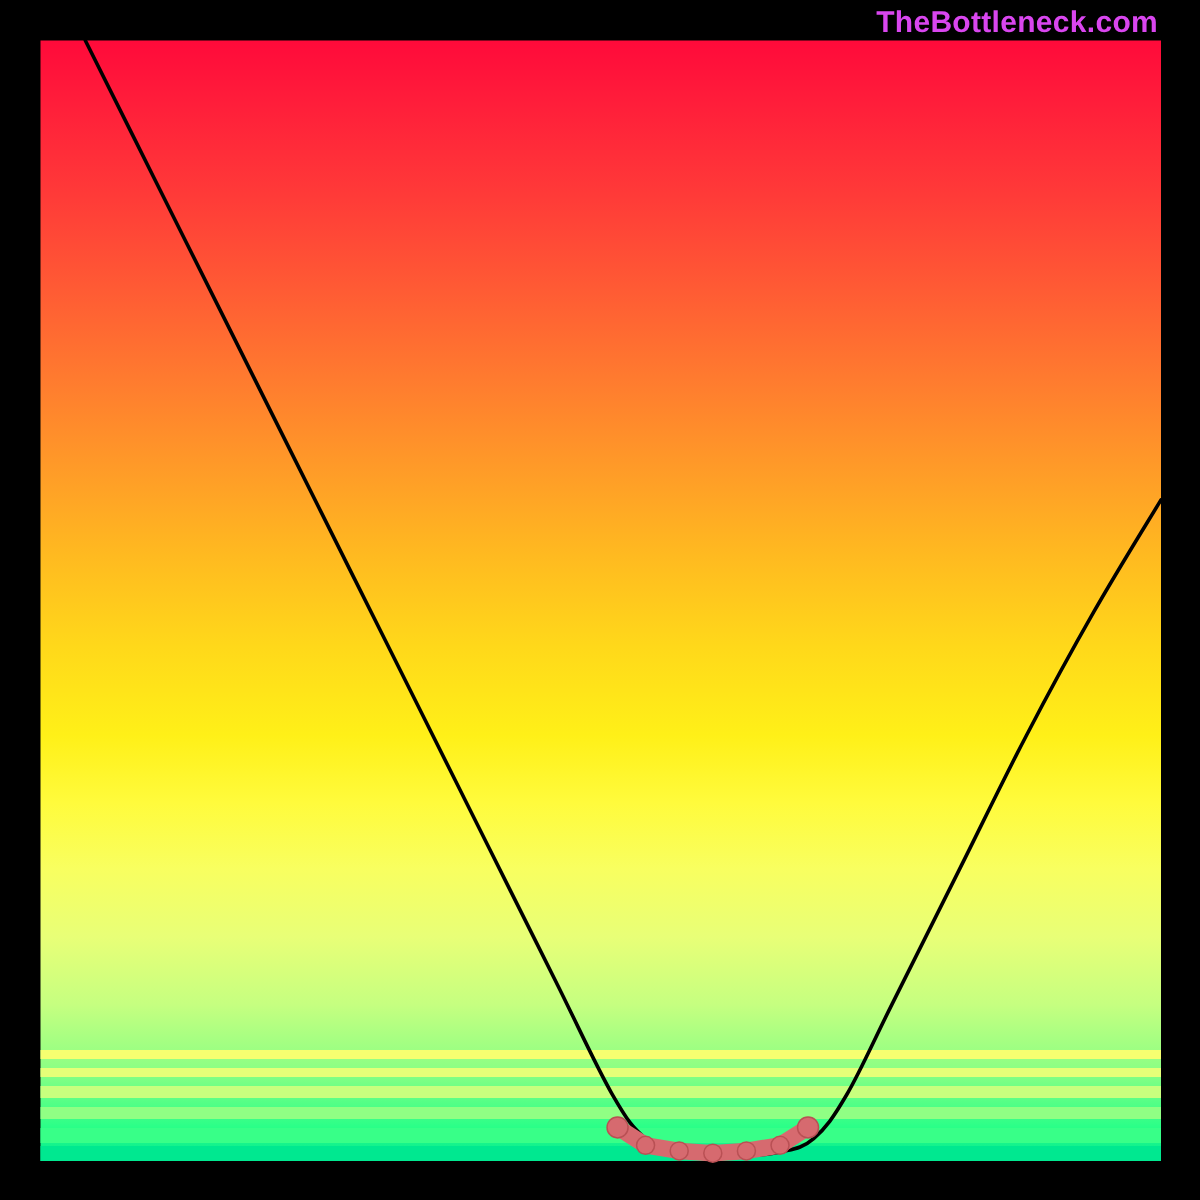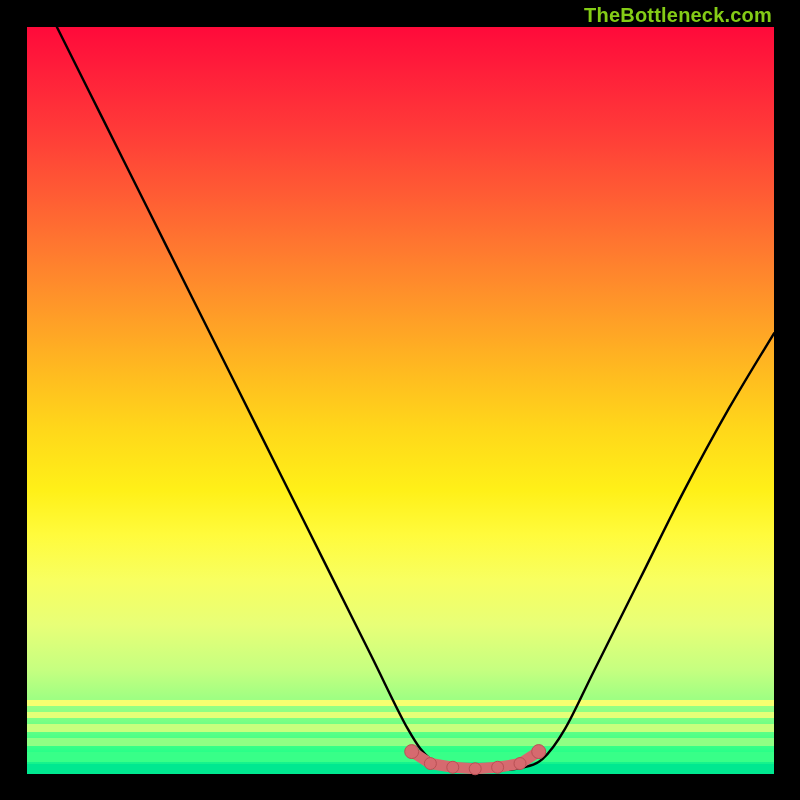--- a/index.html
+++ b/index.html
@@ -45,21 +45,21 @@
   .band {
     position: absolute;
     left: 27px;
     width: 747px;
     height: 6px;
   }
   .source-label {
     position: absolute;
     top: 4px;
     right: 28px;
-    color: #84cc16;
+    color: #d946ef;
     font-size: 20px;
     font-weight: 600;
     letter-spacing: 0.2px;
   }
   svg.curve {
     position: absolute;
     left: 27px;
     top: 27px;
     width: 747px;
     height: 747px;

